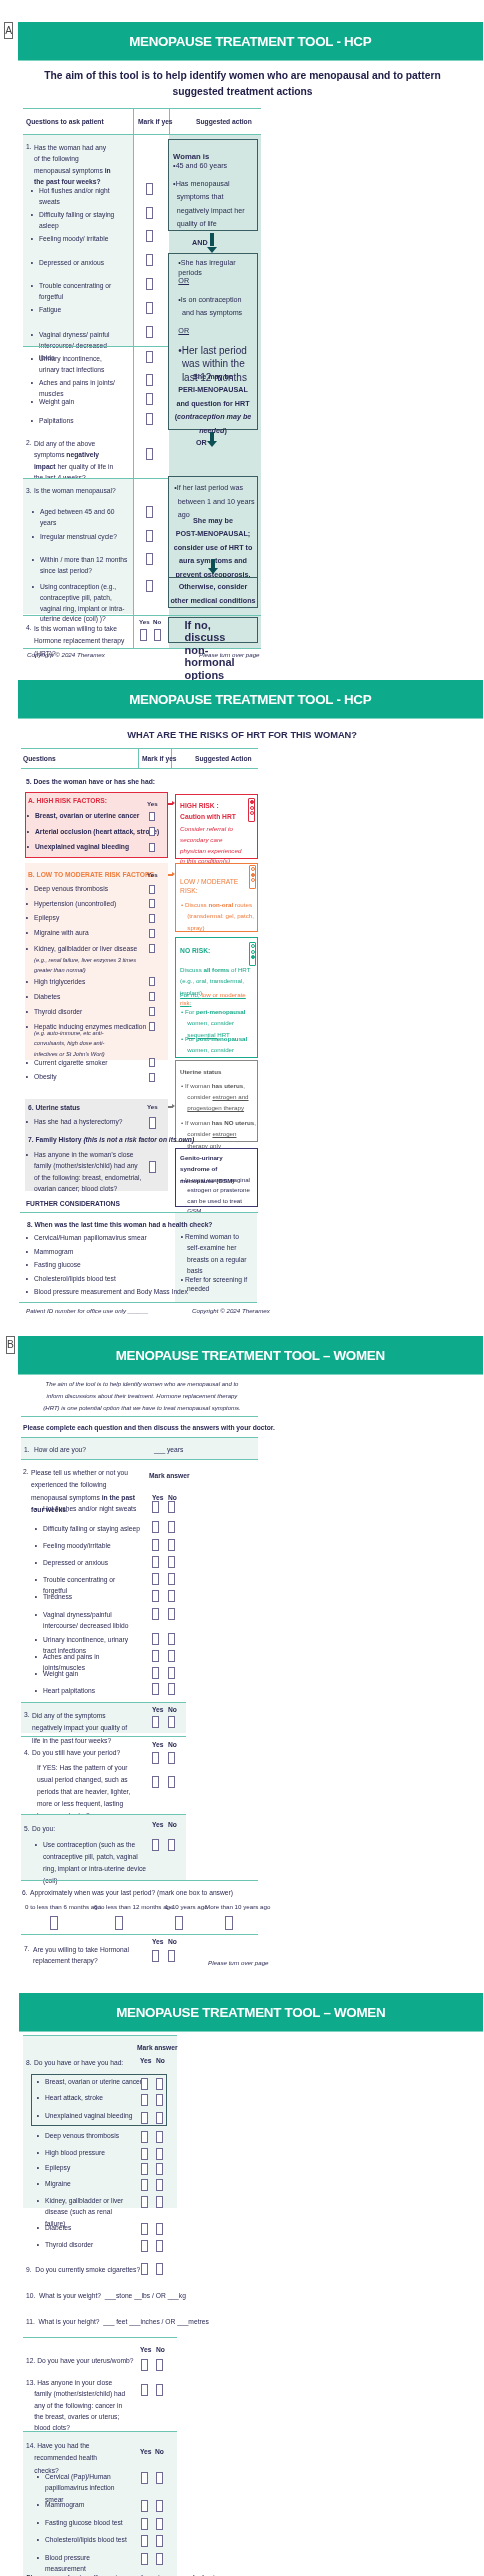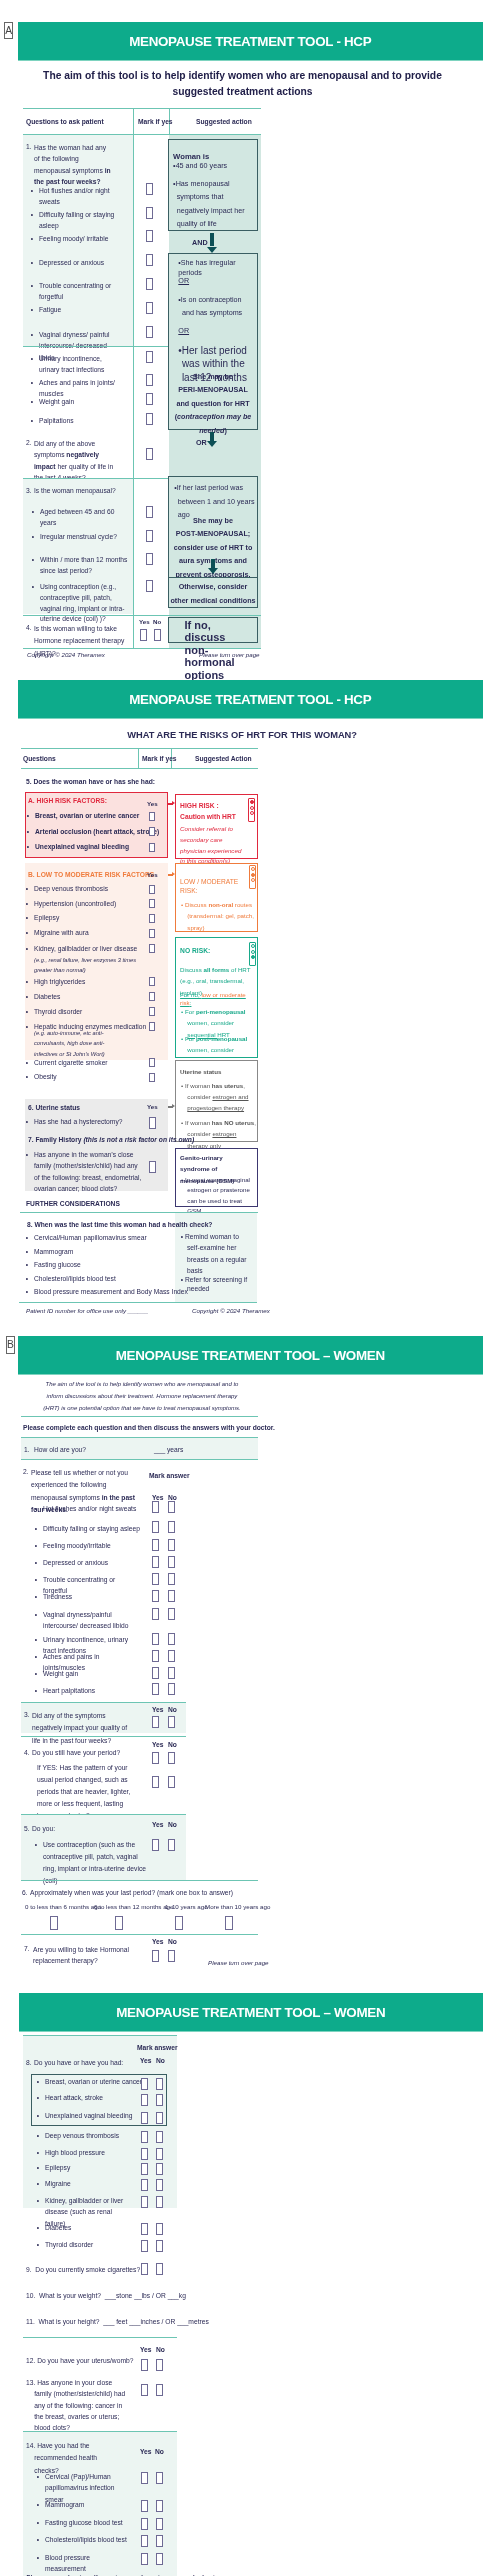--- a/index.html
+++ b/index.html
@@ -20,21 +20,21 @@
 .arrow-down{position:absolute;width:4.1px;background:#0c4f55}
 .arrow-down::after{content:"";position:absolute;bottom:-6.2px;left:-3.1px;border-left:5.2px solid transparent;border-right:5.2px solid transparent;border-top:6.2px solid #0c4f55}
 .tl{position:absolute;width:7.2px;height:24px;border:1px solid;border-radius:1px;background:#fff}
 .tl i{display:block;width:4.1px;height:4.1px;border-radius:50%;border:0.8px solid;margin:1px auto 1.5px}
 </style>
 </head>
 <body>
 
 <div class="letter" style="left:4.1px;top:21.6px">A</div>
 <div class="banner" style="top:21.6px;height:39px;line-height:39px">MENOPAUSE TREATMENT TOOL - HCP</div>
-<div class="txt b" style="left:26px;width:433px;top:68px;text-align:center;font-size:10.3px;line-height:15.5px;color:#22204a">The aim of this tool is to help identify women who are menopausal and to provide suggested treatment actions</div>
+<div class="txt b" style="left:26px;width:433px;top:68px;text-align:center;font-size:10.3px;line-height:15.5px;color:#22204a">The aim of this tool is to help identify women who are menopausal and to pattern suggested treatment actions</div>
 
 <div>
   <div class="tbl-line" style="left:23px;width:238px;top:108px"></div>
   <div class="tbl-line" style="left:23px;width:238px;top:134px"></div>
   <div class="vline" style="left:133px;top:108px;height:541px"></div>
   <div class="vline" style="left:169px;top:108px;height:541px"></div>
   <div class="txt b" style="left:26px;top:117px;font-size:6.7px">Questions to ask patient</div>
   <div class="txt b" style="left:138px;top:117px;font-size:6.7px">Mark if yes</div>
   <div class="txt b" style="left:196px;top:117px;font-size:6.7px">Suggested action</div>
 

